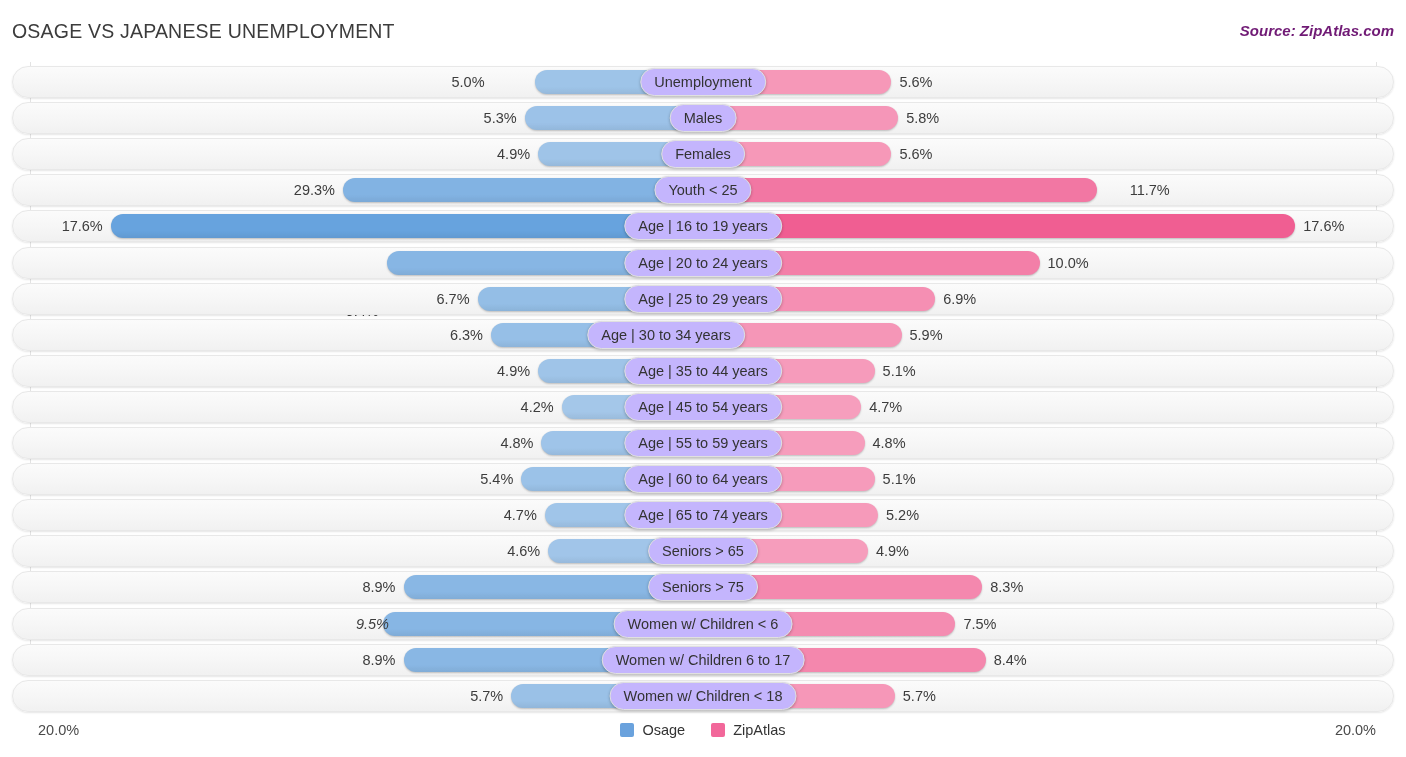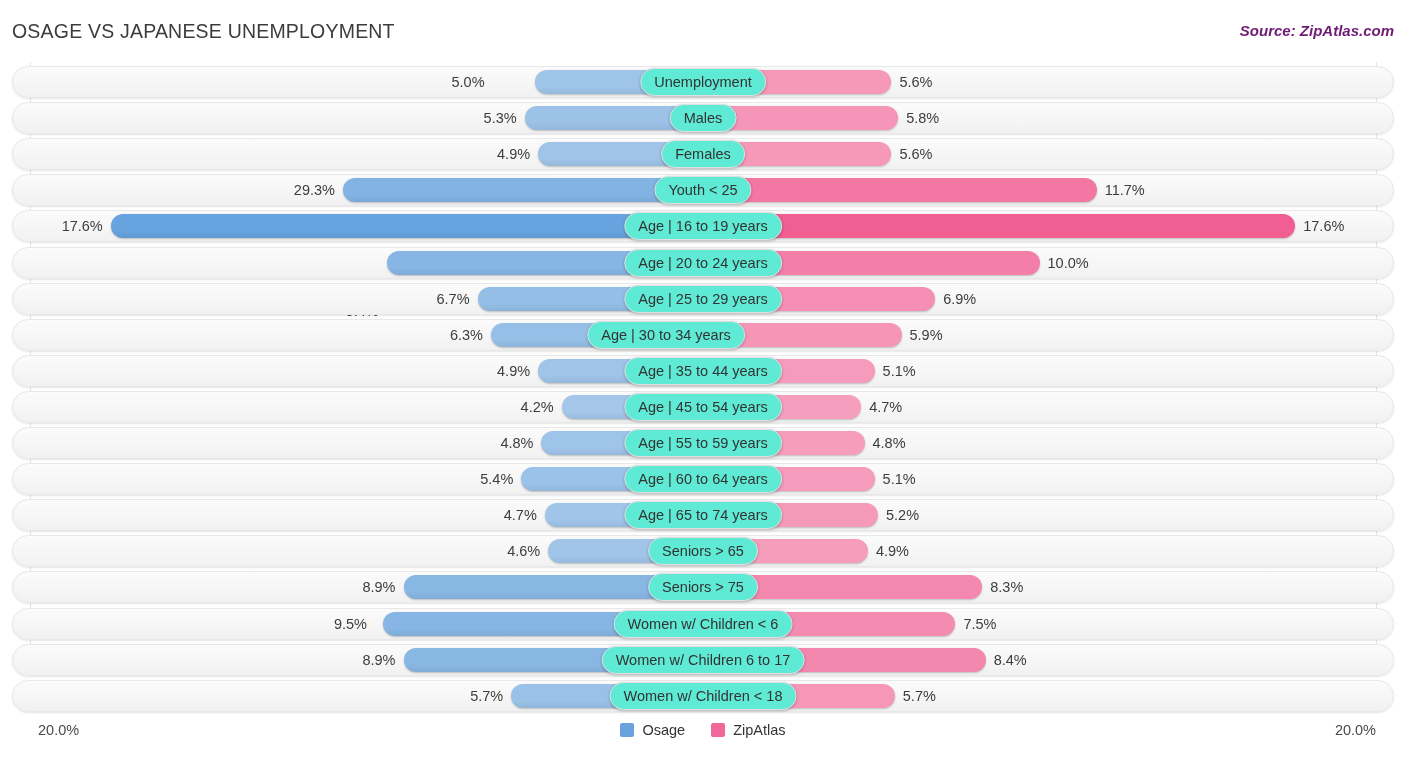--- a/index.html
+++ b/index.html
@@ -93,21 +93,21 @@
   .val.right { text-align: left; }
 
   
   .pill {
     position: absolute;
     top: 2px;
     height: 28px;
     line-height: 27px;
     transform: translateX(-50%);
     padding: 0 13px;
-    background: #5eead4;
+    background: #c4b5fd;
     border: 1px solid #e0e0e0;
     border-radius: 14px;
     box-shadow: 0 1px 3px rgba(0,0,0,.26);
     font-size: 14.5px;
     color: #333333;
     white-space: nowrap;
     text-align: center;
   }
 
   
@@ -178,21 +178,21 @@
         <div class="bar right" style="left: 691px; width: 188.44px; background-color: rgb(246, 152, 184);"></div>
         <div class="val left" style="left: 428.115px; width: 90px;">4.9%</div>
         <div class="val right" style="left: 887.44px; width: 90px;">5.6%</div>
         <div class="pill" style="left: 691px;">Females</div>
       </div>
       <div class="row" style="top: 112.3px;">
         <div class="track"></div>
         <div class="bar left" style="left: 330.945px; width: 360.055px; background: linear-gradient(rgb(130, 179, 227) 0%, rgb(130, 179, 227) 70%, rgba(0, 0, 0, 0.06) 100%), rgb(130, 179, 227);"></div>
         <div class="bar right" style="left: 691px; width: 393.705px; background-color: rgb(242, 119, 163);"></div>
         <div class="val left" style="left: 232.945px; width: 90px;">29.3%</div>
-        <div class="val right" style="left: 1092.7px; width: 90px;">11.7%</div>
+        <div class="val right" style="left: 1092.7px; width: 90px; text-align: center;">11.7%</div>
         <div class="pill" style="left: 691px;">Youth &lt; 25</div>
       </div>
       <div class="row" style="top: 148.4px;">
         <div class="track"></div>
         <div class="bar left" style="left: 98.76px; width: 592.24px; background: linear-gradient(rgb(103, 163, 222) 0%, rgb(103, 163, 222) 70%, rgba(0, 0, 0, 0.06) 100%), rgb(103, 163, 222);"></div>
         <div class="bar right" style="left: 691px; width: 592.24px; background-color: rgb(240, 94, 146);"></div>
         <div class="val left" style="left: 0.76px; width: 90px;">17.6%</div>
         <div class="val right" style="left: 1291.24px; width: 90px;">17.6%</div>
         <div class="pill" style="left: 691px;">Age | 16 to 19 years</div>
       </div>
@@ -273,21 +273,21 @@
         <div class="bar left" style="left: 391.515px; width: 299.485px; background: linear-gradient(rgb(137, 183, 228) 0%, rgb(137, 183, 228) 70%, rgba(0, 0, 0, 0.06) 100%), rgb(137, 183, 228);"></div>
         <div class="bar right" style="left: 691px; width: 279.295px; background-color: rgb(244, 136, 174);"></div>
         <div class="val left" style="left: 293.515px; width: 90px;">8.9%</div>
         <div class="val right" style="left: 978.295px; width: 90px;">8.3%</div>
         <div class="pill" style="left: 691px;">Seniors &gt; 75</div>
       </div>
       <div class="row" style="top: 545.5px;">
         <div class="track"></div>
         <div class="bar left" style="left: 371.325px; width: 319.675px; background: linear-gradient(rgb(135, 182, 228) 0%, rgb(135, 182, 228) 70%, rgba(0, 0, 0, 0.06) 100%), rgb(135, 182, 228);"></div>
         <div class="bar right" style="left: 691px; width: 252.375px; background-color: rgb(244, 140, 177);"></div>
-        <div class="val left" style="left: 265px; width: 90px;">9.5%</div>
+        <div class="val left" style="left: 287px; width: 90px; font-style: italic;">9.5%</div>
         <div class="val right" style="left: 951.375px; width: 90px;">7.5%</div>
         <div class="pill" style="left: 691px;">Women w/ Children &lt; 6</div>
       </div>
       <div class="row" style="top: 581.6px;">
         <div class="track"></div>
         <div class="bar left" style="left: 391.515px; width: 299.485px; background: linear-gradient(rgb(137, 183, 228) 0%, rgb(137, 183, 228) 70%, rgba(0, 0, 0, 0.06) 100%), rgb(137, 183, 228);"></div>
         <div class="bar right" style="left: 691px; width: 282.66px; background-color: rgb(244, 135, 173);"></div>
         <div class="val left" style="left: 293.515px; width: 90px;">8.9%</div>
         <div class="val right" style="left: 981.66px; width: 90px;">8.4%</div>
         <div class="pill" style="left: 691px;">Women w/ Children 6 to 17</div>

